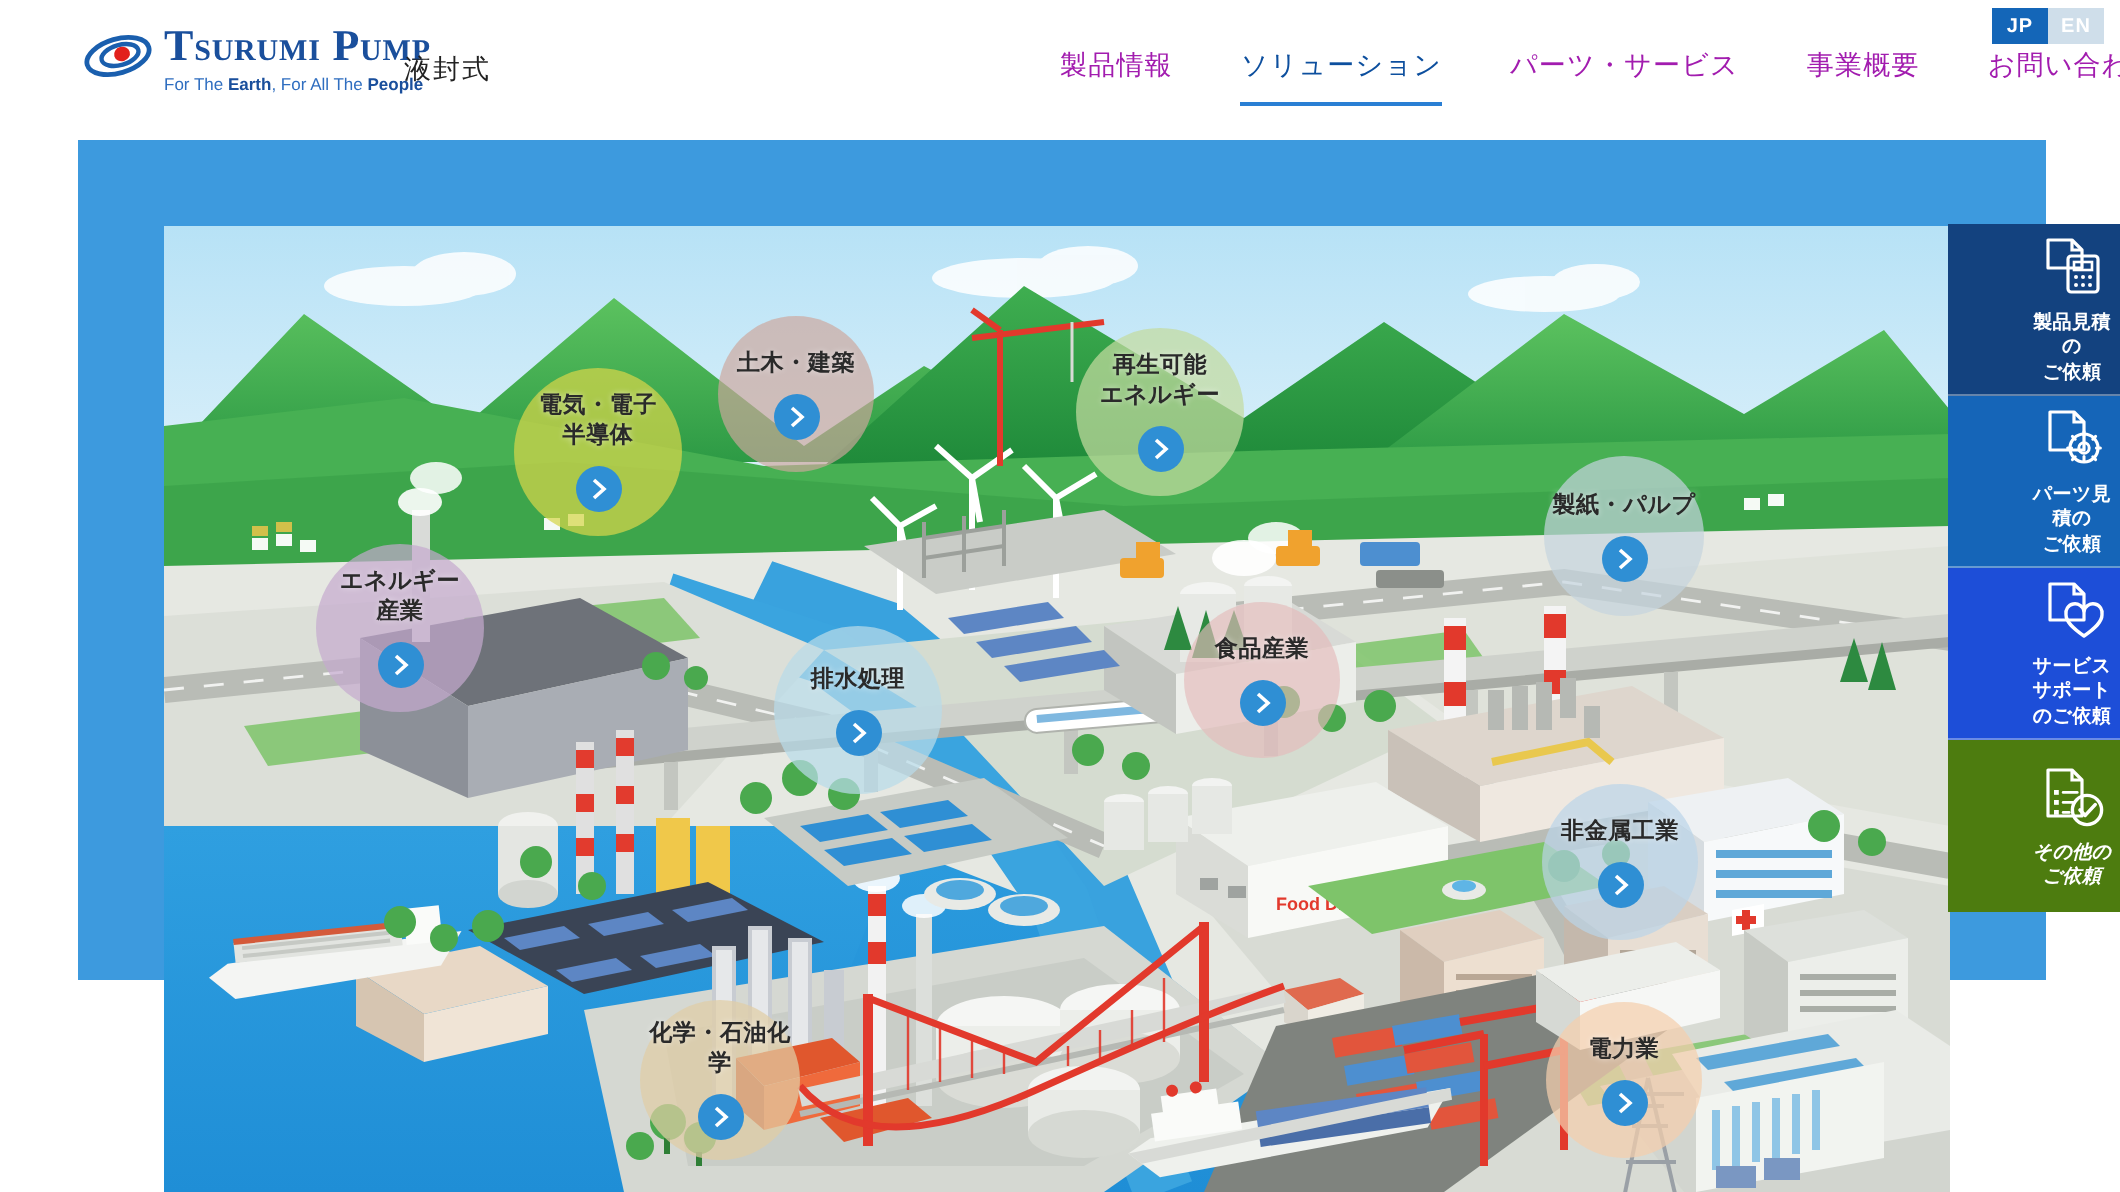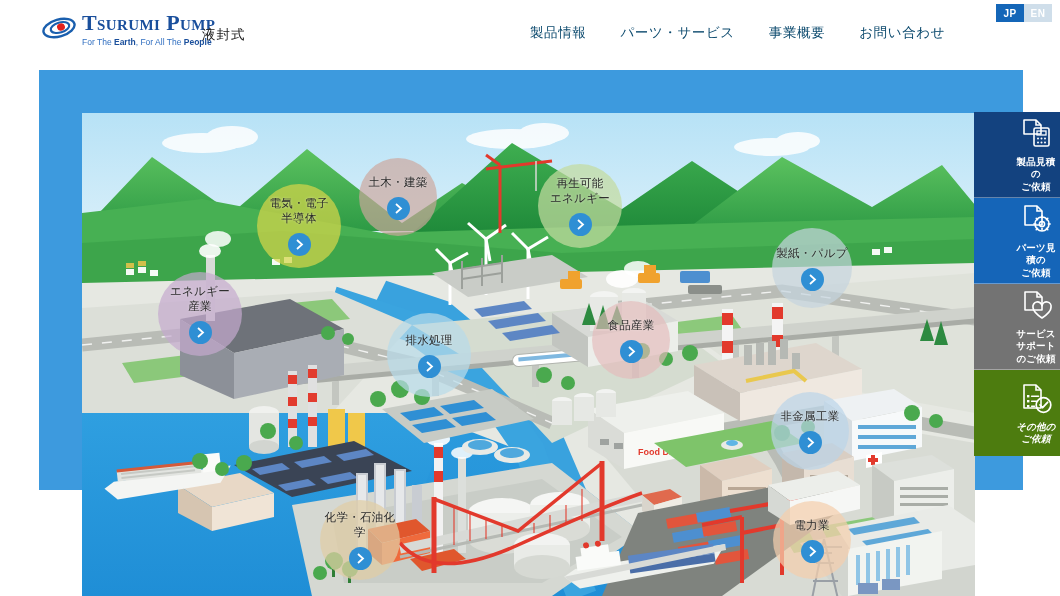--- a/index.html
+++ b/index.html
@@ -18,21 +18,21 @@
   .logo-text-block { display:flex; flex-direction:column; }
   .logo-title { font-family:"Liberation Serif","DejaVu Serif",serif; font-weight:bold;
     font-size:22px; letter-spacing:0.4px; color:#1a4f9c; line-height:24px;
     font-variant:small-caps; white-space:nowrap; }
   .logo-tag { font-size:8.5px; color:#2f6ec0; line-height:11px; margin-top:2px; white-space:nowrap; }
   .logo-tag b { color:#1a4f9c; }
 
   .sub-brand { position:absolute; left:202px; top:26px; font-size:13.5px; color:#222; letter-spacing:1px; }
 
   .nav { position:absolute; left:530px; top:24px; display:flex; gap:34px; }
-  .nav-item { position:relative; font-size:13.5px; color:#0c4a6e; letter-spacing:0.6px;
+  .nav-item { position:relative; font-size:13.5px; color:#a21caf; letter-spacing:0.6px;
     white-space:nowrap; padding-bottom:11px; cursor:pointer; }
   .nav-item.active { color:#0d4f9e; }
   .nav-item.active:after { content:""; position:absolute; left:0; right:0; bottom:0;
     height:2px; background:#2a7fd4; }
 
   .lang { position:absolute; right:8px; top:4px; display:flex;padding-left:12px; }
   .lang-btn { width:28px; height:18px; font-size:10px; font-weight:bold; letter-spacing:.5px;
     display:flex; align-items:center; justify-content:center; cursor:pointer; }
   .lang-jp { background:#1466b8; color:#fff; }
   .lang-en { background:#cfdeea; color:#ffffff; }
@@ -42,38 +42,38 @@
     background:#3d9ade; z-index:5; }
 
   
   .map { position:absolute; left:82px; top:113px; width:893px; height:483px;
     overflow:hidden; z-index:10; background:#bfe3f5; }
   .map svg { display:block; width:893px; height:483px; }
 
   
   .hotspot { position:absolute; border-radius:50%; display:flex; flex-direction:column;
     align-items:center; justify-content:center; cursor:pointer; z-index:20; }
-  .hs-label { font-size:11.5px; font-weight:normal; color:#2a2a2a; line-height:15px;
+  .hs-label { font-size:11.5px; font-weight:bold; color:#2a2a2a; line-height:15px;
     text-align:center; letter-spacing:.3px; white-space:pre-line; text-shadow:0 0 3px rgba(255,255,255,.55); }
   .hs-arrow { margin-top:7px; width:23px; height:23px; border-radius:50%;
     background:#2f8fd4; display:flex; align-items:center; justify-content:center; }
   .hs-arrow svg { width:9px; height:11px; }
 
   
   .side { position:absolute; right:0; top:112px; width:86px; z-index:60; }
   .side-btn { width:86px; height:86px; display:flex; flex-direction:column;
     align-items:center; justify-content:center; cursor:pointer; color:#fff;
     border-bottom:1px solid rgba(255,255,255,.35);padding-left:38px; }
   .side-ic { width:34px; height:34px; margin-bottom:6px; }
   .side-ic svg { width:34px; height:34px; display:block; }
   .side-lb { font-size:9.5px; font-weight:bold; line-height:12.5px; text-align:center;
     letter-spacing:.2px; white-space:pre-line; }
   .sb0 { background:#13427f; }
   .sb1 { background:#1565b8; }
-  .sb2 { background:#737373; }
+  .sb2 { background:#1d4ed8; }
   .sb3 { background:#4d7c0f; border-bottom:none;font-style:italic; }
 </style>
 </head>
 <body>
 
 <div id="page">
 
   <div class="header">
 
     <div class="logo-wrap">
@@ -87,20 +87,21 @@
       <span class="logo-text-block">
         <span class="logo-title">Tsurumi Pump</span>
         <span class="logo-tag"><span>For The </span><b>Earth</b><span>, For All The </span><b>People</b></span>
       </span>
     </div>
 
     <div class="sub-brand">液封式</div>
 
     <nav class="nav">
       <div class="nav-item">製品情報</div>
+      <div class="nav-item active">ソリューション</div>
       <div class="nav-item">パーツ・サービス</div>
       <div class="nav-item">事業概要</div>
       <div class="nav-item">お問い合わせ</div>
     </nav>
 
     <div class="lang">
       <div class="lang-btn lang-jp">JP</div>
       <div class="lang-btn lang-en">EN</div>
     </div>
   </div>

